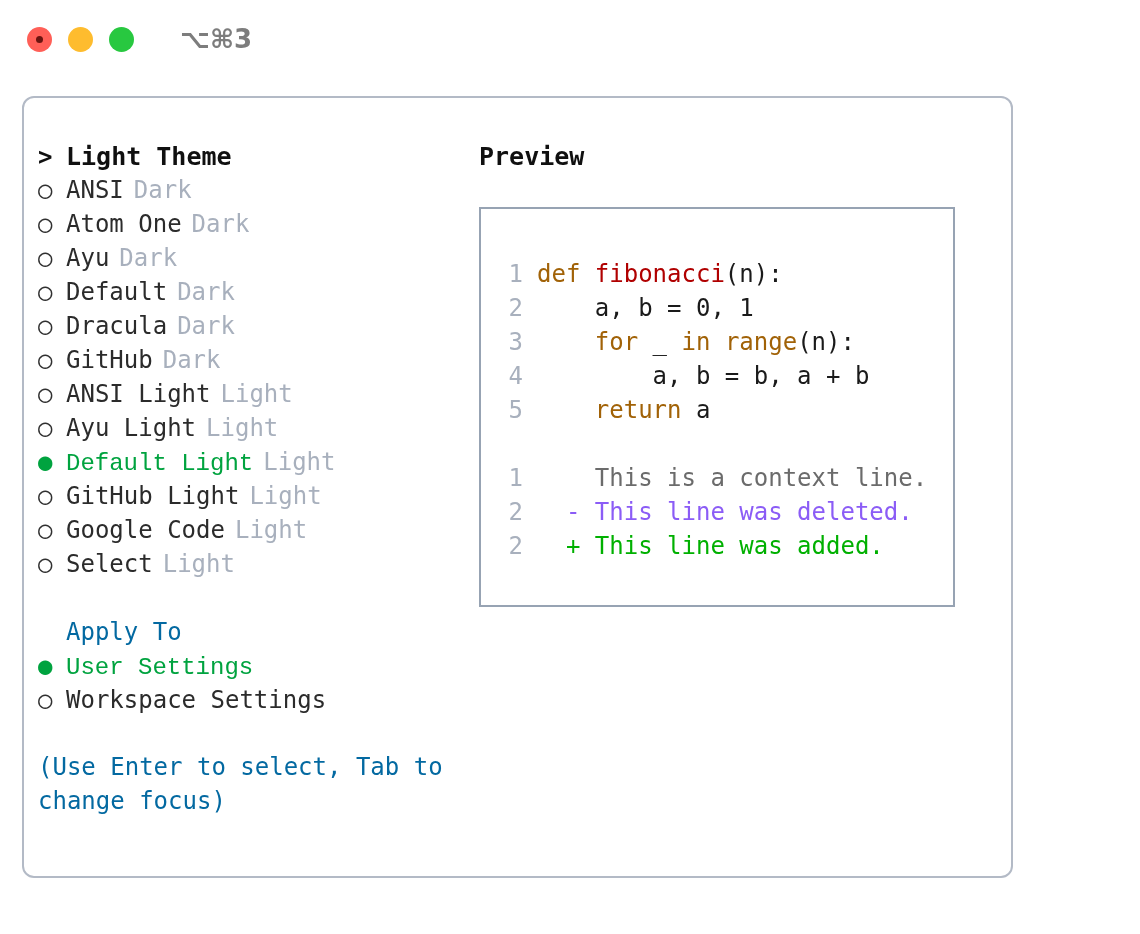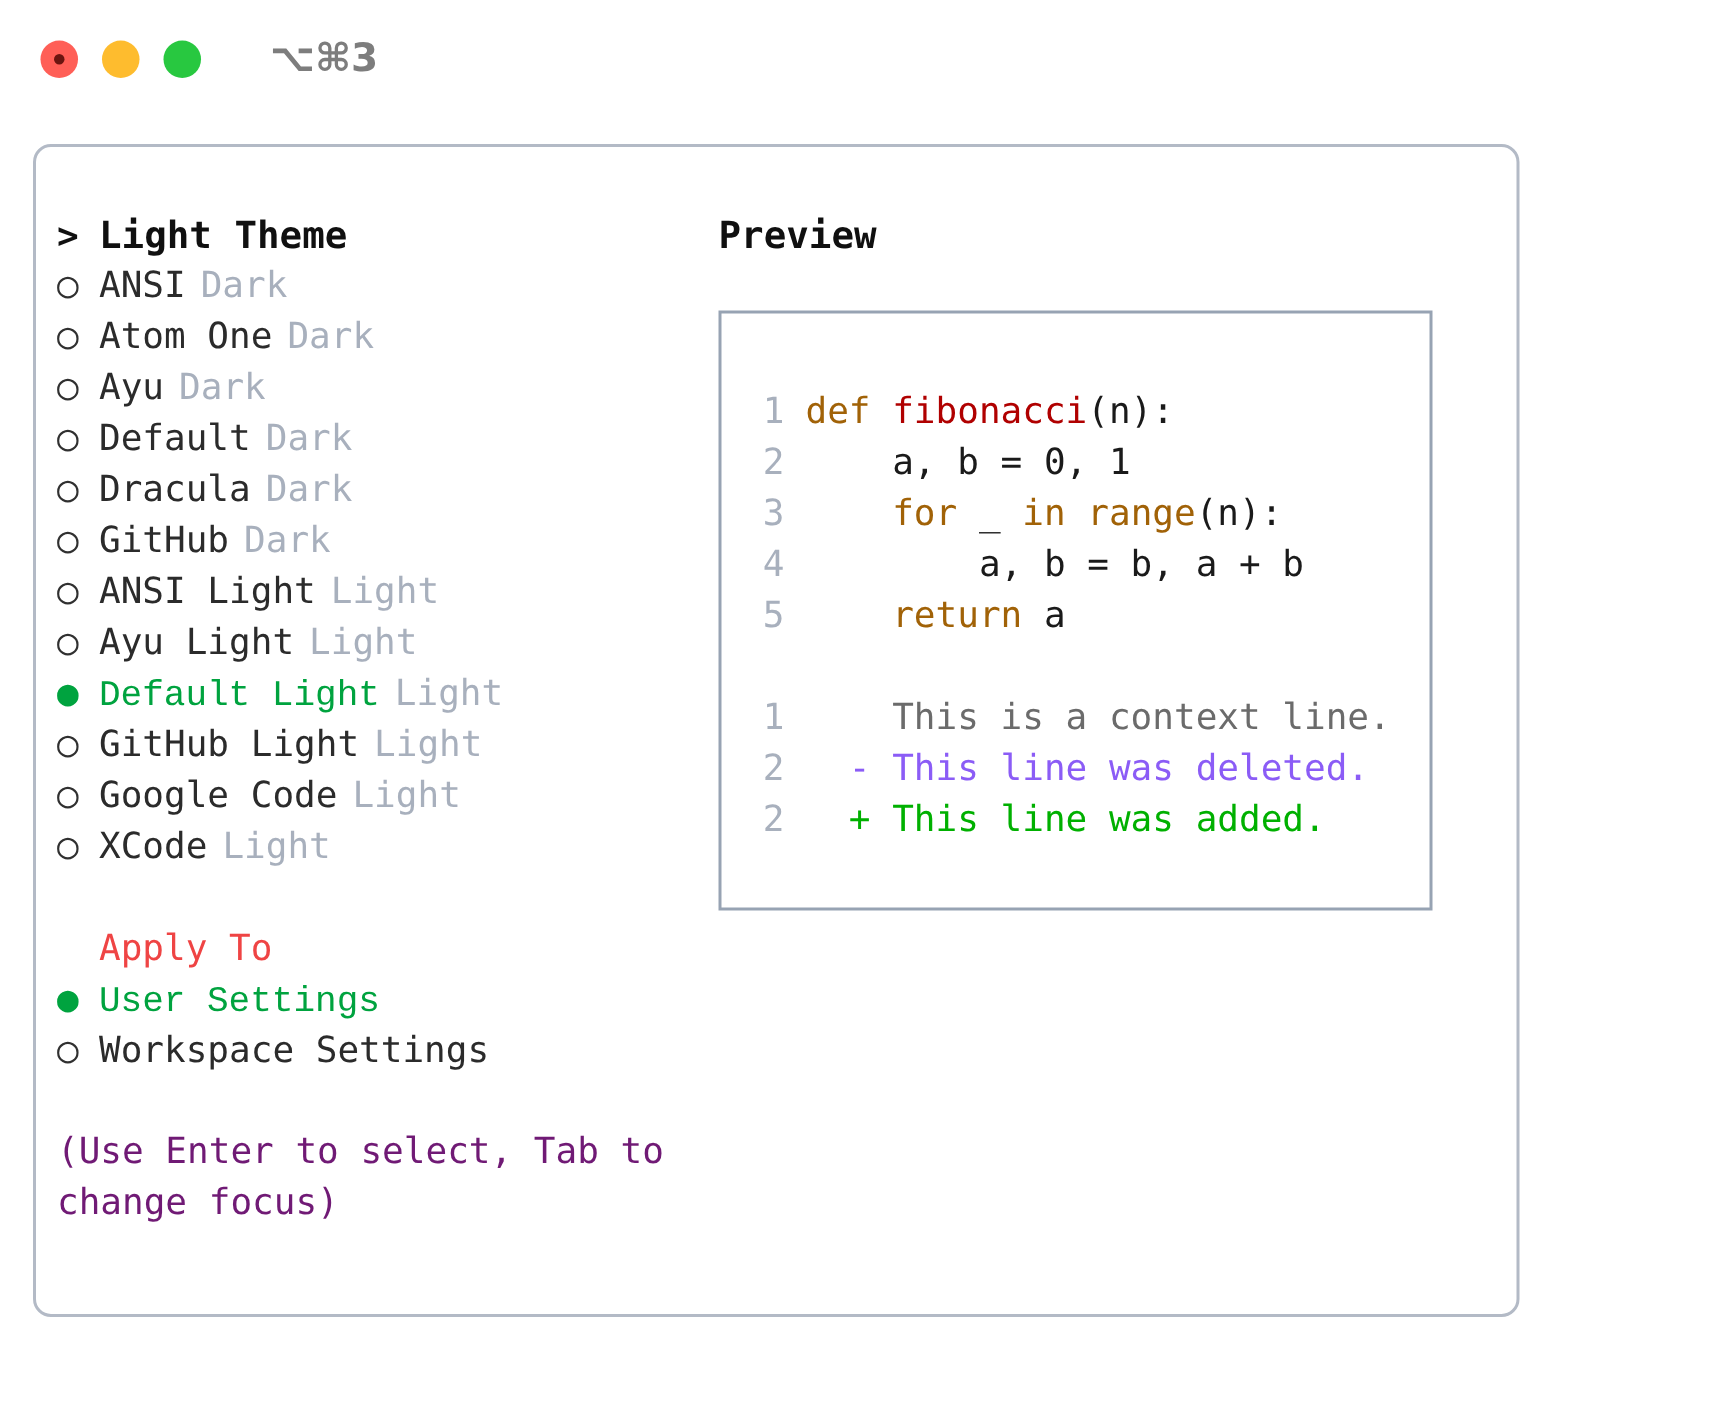--- a/index.html
+++ b/index.html
@@ -108,26 +108,26 @@
     margin-left: 10px;
   }
   .bullet-empty {
     color: #303030;
   }
   .bullet-filled {
     color: #00a33f;
   }
   .section-gap { height: 34px; }
   .section-head {
-    color: #ef4444;
+    color: #0369a1;
     font-size: 24px;
   }
   .hint {
     margin-top: 30px;
-    color: #701a75;
+    color: #0369a1;
     font-size: 24px;
     line-height: 34px;
     width: 410px;
   }
 
   
   .right-col {
     position: absolute;
     left: 455px;
     top: 44px;
@@ -205,21 +205,21 @@
           <div class="row"><span class="marker bullet-empty">○</span><span class="label">Atom One</span><span class="variant">Dark</span></div>
           <div class="row"><span class="marker bullet-empty">○</span><span class="label">Ayu</span><span class="variant">Dark</span></div>
           <div class="row"><span class="marker bullet-empty">○</span><span class="label">Default</span><span class="variant">Dark</span></div>
           <div class="row"><span class="marker bullet-empty">○</span><span class="label">Dracula</span><span class="variant">Dark</span></div>
           <div class="row"><span class="marker bullet-empty">○</span><span class="label">GitHub</span><span class="variant">Dark</span></div>
           <div class="row"><span class="marker bullet-empty">○</span><span class="label">ANSI Light</span><span class="variant">Light</span></div>
           <div class="row"><span class="marker bullet-empty">○</span><span class="label">Ayu Light</span><span class="variant">Light</span></div>
           <div class="row"><span class="marker bullet-filled">●</span><span class="label-selected">Default Light</span><span class="variant">Light</span></div>
           <div class="row"><span class="marker bullet-empty">○</span><span class="label">GitHub Light</span><span class="variant">Light</span></div>
           <div class="row"><span class="marker bullet-empty">○</span><span class="label">Google Code</span><span class="variant">Light</span></div>
-          <div class="row"><span class="marker bullet-empty">○</span><span class="label">XCode</span><span class="variant">Light</span></div>
+          <div class="row"><span class="marker bullet-empty">○</span><span class="label">Select</span><span class="variant">Light</span></div>
         </div>
 
       <div class="section-gap"></div>
 
       <div class="row">
         <span class="marker"> </span>
         <span class="section-head">Apply To</span>
       </div>
 
       <div id="apply-list">

